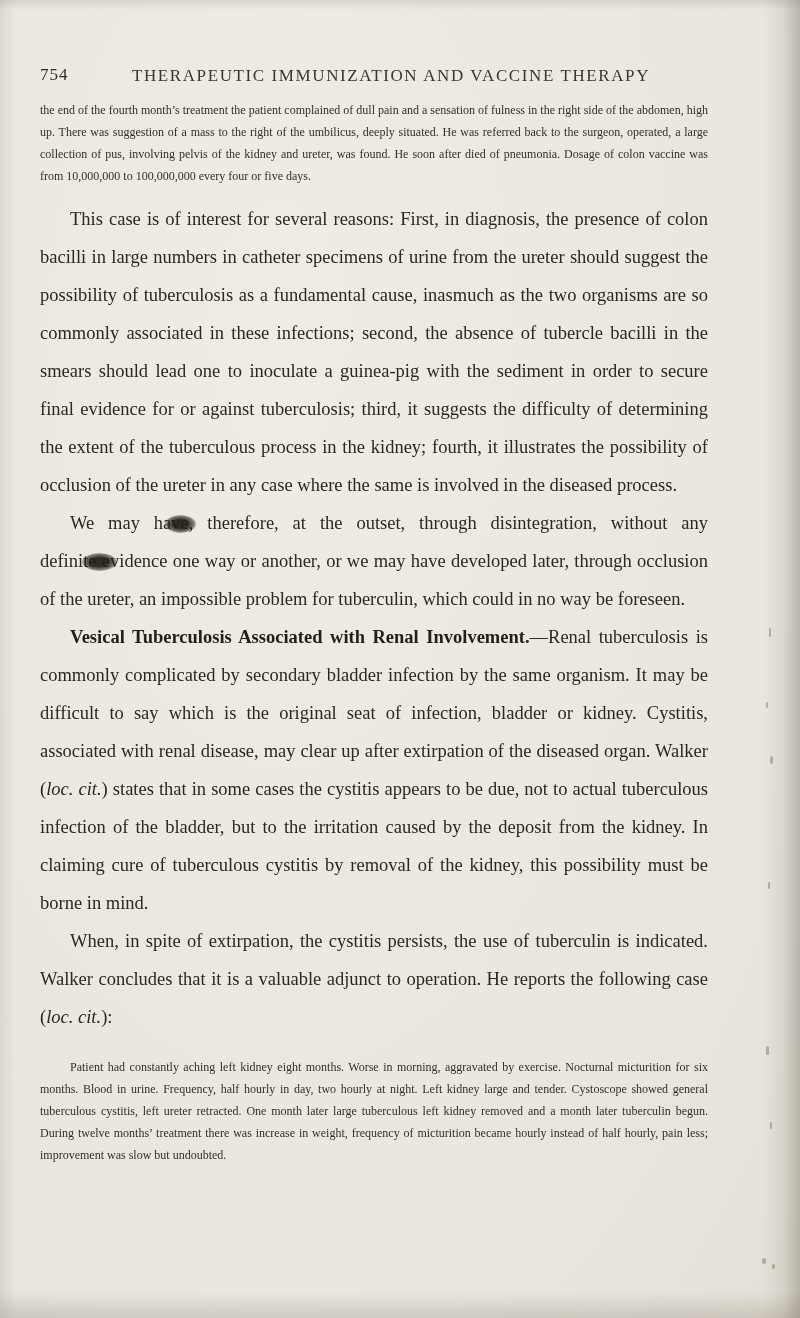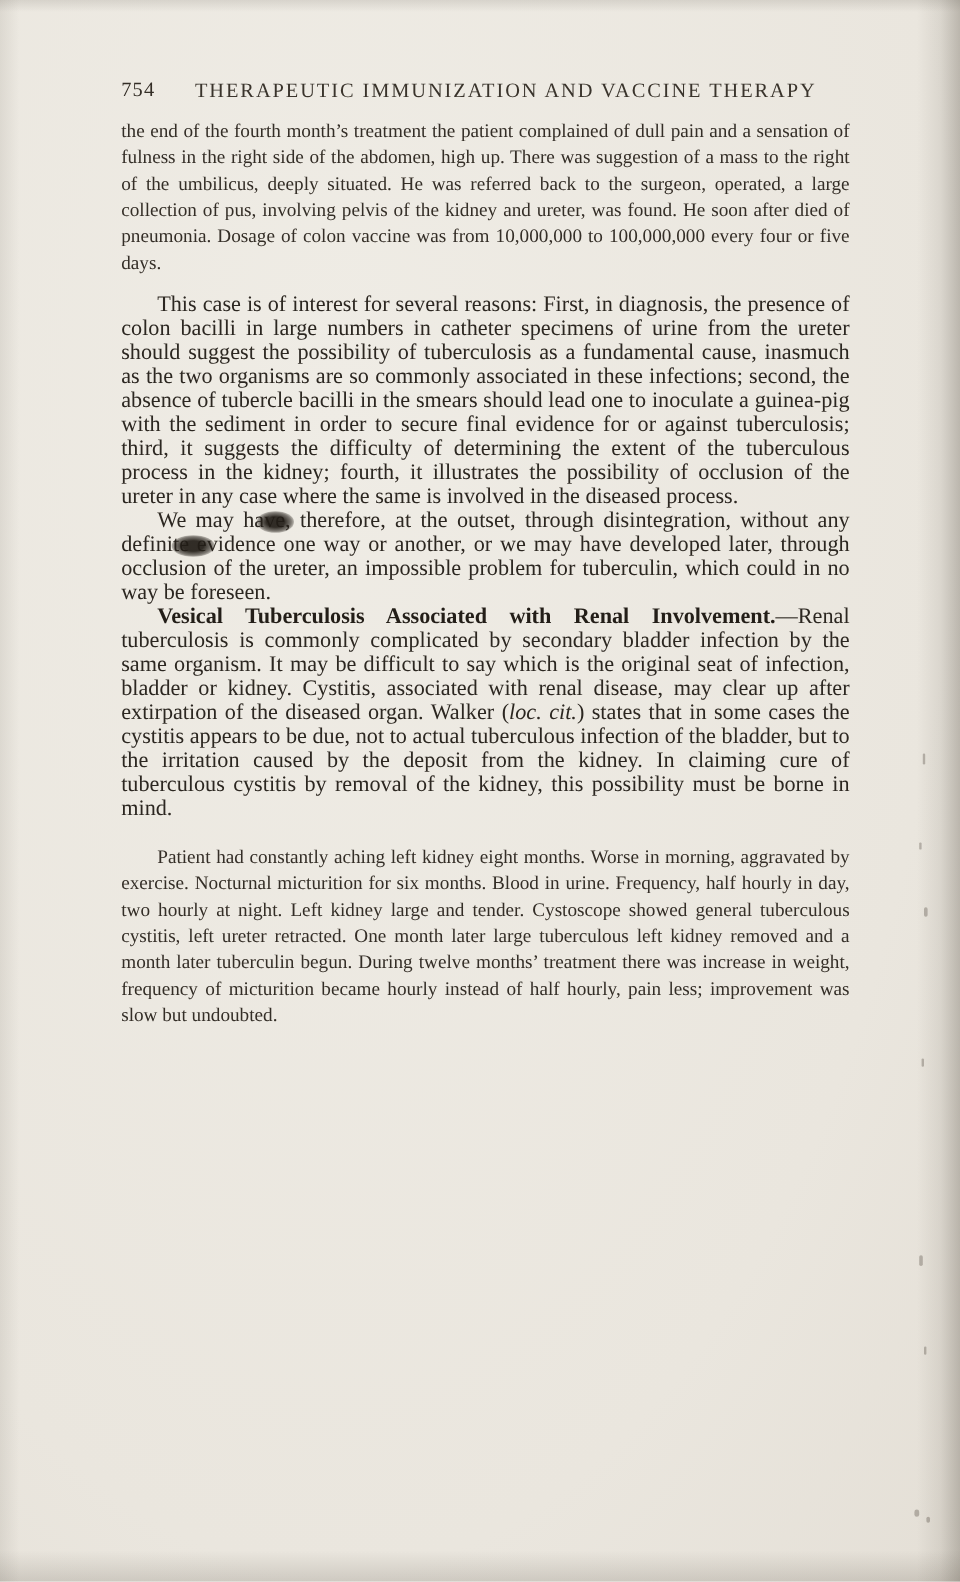--- a/index.html
+++ b/index.html
@@ -10,21 +10,21 @@
     font-family: "Liberation Serif", "DejaVu Serif", serif;
     color: #2c2721;
     position: relative;
     overflow: hidden;
   }
   .page {
     position: relative;
     box-sizing: border-box;
     width: 800px;
     height: 1031px;
-    padding: 62px 92px 0 101px;
+    padding: 62px 92px 0 40px;
   }
   .page-header {
     position: relative;
     height: 24px;
     margin-bottom: 13px;
   }
   .page-number {
     position: absolute;
     left: 0;
     top: 3px;
@@ -36,29 +36,29 @@
     text-align: center;
     padding-left: 34px;
     font-size: 17px;
     letter-spacing: 1.6px;
     white-space: nowrap;
     color: #3a342c;
     padding-top: 4px;
   }
   p { margin: 0; text-align: justify; }
   .small-note {
-    font-size: 16px;
+    font-size: 12px;
     line-height: 22px;
     color: #342e27;
   }
   .small-note.top { margin-bottom: 13px; text-indent: 0; }
   .small-note.walker { margin-top: 20px; margin-bottom: 12px; text-indent: 30px; }
   .body-para {
     font-size: 18.5px;
-    line-height: 20px;
+    line-height: 38px;
     text-indent: 30px;
   }
   b.sect { font-weight: bold; color: #231e18; margin-top: 28px; }
   i { }
   .smudge { position: relative; white-space: nowrap; }
   .smudge::after {
     content: "";
     position: absolute;
     left: -6px;
     right: -7px;
@@ -108,20 +108,21 @@
   </div>
 
   <p class="small-note top">the end of the fourth month’s treatment the patient complained of dull pain and a sensation of fulness in the right side of the abdomen, high up. There was suggestion of a mass to the right of the umbilicus, deeply situated. He was referred back to the surgeon, operated, a large collection of pus, involving pelvis of the kidney and ureter, was found. He soon after died of pneumonia. Dosage of colon vaccine was from 10,000,000 to 100,000,000 every four or five days.</p>
 
   <p class="body-para">This case is of interest for several reasons: First, in diagnosis, the presence of colon bacilli in large numbers in catheter specimens of urine from the ureter should suggest the possibility of tuberculosis as a fundamental cause, inasmuch as the two organisms are so commonly associated in these infections; second, the absence of tubercle bacilli in the smears should lead one to inoculate a guinea-pig with the sediment in order to secure final evidence for or against tuberculosis; third, it suggests the difficulty of determining the extent of the tuberculous process in the kidney; fourth, it illustrates the possibility of occlusion of the ureter in any case where the same is involved in the diseased process.</p>
 
   <p class="body-para"><span>We may ha</span><span class="smudge">ve</span><span>, therefore, at the outset, through disintegration, without any definit</span><span class="smudge">e e</span><span>vidence one way or another, or we may have developed later, through occlusion of the ureter, an impossible problem for tuberculin, which could in no way be foreseen.</span></p>
 
   <p class="body-para"><b class="sect">Vesical Tuberculosis Associated with Renal Involvement.</b><span>—Renal tuberculosis is commonly complicated by secondary bladder infection by the same organism. It may be difficult to say which is the original seat of infection, bladder or kidney. Cystitis, associated with renal disease, may clear up after extirpation of the diseased organ. Walker (</span><i>loc. cit.</i><span>) states that in some cases the cystitis appears to be due, not to actual tuberculous infection of the bladder, but to the irritation caused by the deposit from the kidney. In claiming cure of tuberculous cystitis by removal of the kidney, this possibility must be borne in mind.</span></p>
 
+  <p class="body-para"><span>When, in spite of extirpation, the cystitis persists, the use of tuberculin is indicated. Walker concludes that it is a valuable adjunct to operation. He reports the following case (</span><i>loc. cit.</i><span>):</span></p>
 
   <p class="small-note walker">Patient had constantly aching left kidney eight months. Worse in morning, aggravated by exercise. Nocturnal micturition for six months. Blood in urine. Frequency, half hourly in day, two hourly at night. Left kidney large and tender. Cystoscope showed general tuberculous cystitis, left ureter retracted. One month later large tuberculous left kidney removed and a month later tuberculin begun. During twelve months’ treatment there was increase in weight, frequency of micturition became hourly instead of half hourly, pain less; improvement was slow but undoubted.</p>
 
 
 </div>
 
 <div class="edge-top"></div>
 <div class="edge-left"></div>
 <div class="edge-right"></div>
 <div class="edge-bottom"></div>

